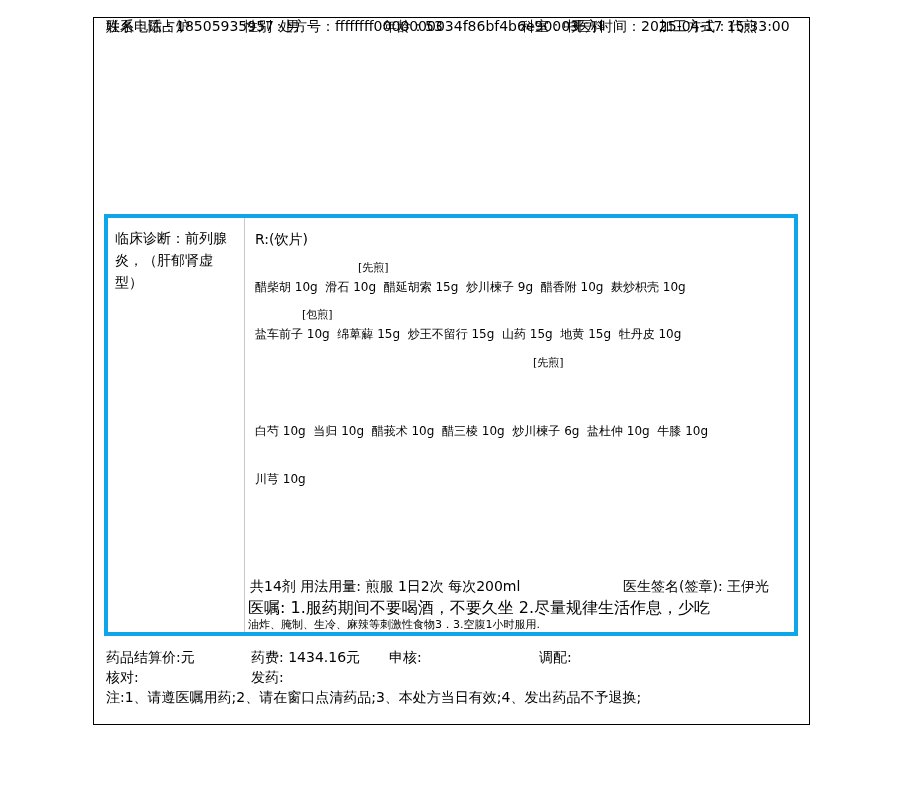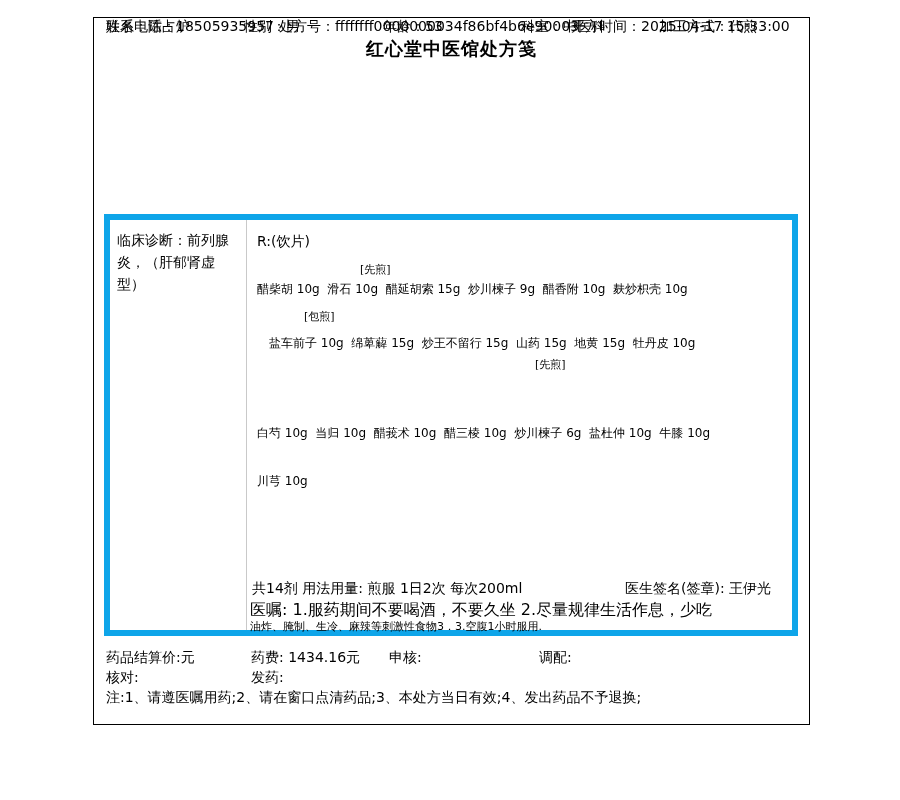--- a/index.html
+++ b/index.html
@@ -28,21 +28,21 @@
   .r2 { top: 131px; }
   .r1 .i1 { left: 12px; }  .r1 .i2 { left: 150px; }  .r1 .i3 { left: 289px; }
   .r1 .i4 { left: 427px; } .r1 .i5 { left: 565px; }
   .r2 .i1 { left: 12px; }  .r2 .i2 { left: 185px; }  .r2 .i3 { left: 477px; }
   .info-item { position: absolute; white-space: pre; }
   .info-row { position: absolute; left: 0; top: 0; width: 100%; font-size: 14px; }
   
   .rxbox {
     position: absolute; left: 10px; top: 196px;
     width: 694px; height: 422px;
-    border: 6px solid #0ea5e9;
+    border: 4px solid #0ea5e9;
     background: #fff;
     text-decoration: underline;
   }
   .diag {
     position: absolute; left: 0; top: 0; width: 137px; height: 100%;
     border-right: 1px solid #c9c9c9;
   }
   .diag-text {
     position: absolute; left: 7px; top: 9px; width: 124px;
     font-size: 14px; line-height: 22px;
@@ -62,21 +62,20 @@
   .f1 .i1 { left: 12px; }  .f1 .i2 { left: 157px; } .f1 .i3 { left: 295px; } .f1 .i4 { left: 445px; }
   .f2 .i1 { left: 12px; }  .f2 .i2 { left: 157px; }
   .f3 .i1 { left: 12px; }
 </style>
 </head>
 <body>
 
 <div class="page">
   <div class="doc">
 
-    <div class="title">红心堂中医馆处方笺</div>
 
     <div class="info-row r1">
       <span class="info-item i1"><span>姓名：</span><span>陈占炉</span></span>
       <span class="info-item i2"><span>性别：</span><span>男</span></span>
       <span class="info-item i3"><span>年龄：</span><span>53</span></span>
       <span class="info-item i4"><span>科室：</span><span>中医科</span></span>
       <span class="info-item i5"><span>加工方式：</span><span>代煎</span></span>
     </div>
 
     <div class="info-row r2">
@@ -90,21 +89,21 @@
       <div class="diag">
         <div class="diag-text"><span>临床诊断：</span><span>前列腺炎，（肝郁肾虚型）</span></div>
       </div>
 
       <div class="rx-header">R:(饮片)</div>
 
       <div class="rx-tag" style="left:250px; top:42px;">[先煎]</div>
       <div class="rx-line" style="top:61px;">醋柴胡 10g  滑石 10g  醋延胡索 15g  炒川楝子 9g  醋香附 10g  麸炒枳壳 10g</div>
 
       <div class="rx-tag" style="left:194px; top:89px;">[包煎]</div>
-      <div class="rx-line" style="top:115px;margin-left:12px;">盐车前子 10g  绵萆薢 15g  炒王不留行 15g  山药 15g  地黄 15g  牡丹皮 10g</div>
+      <div class="rx-line" style="top:108px;">盐车前子 10g  绵萆薢 15g  炒王不留行 15g  山药 15g  地黄 15g  牡丹皮 10g</div>
 
       <div class="rx-tag" style="left:425px; top:137px;">[先煎]</div>
 
       <div class="rx-line" style="top:205px;">白芍 10g  当归 10g  醋莪术 10g  醋三棱 10g  炒川楝子 6g  盐杜仲 10g  牛膝 10g</div>
 
       <div class="rx-line" style="top:253px;">川芎 10g</div>
 
       <div class="usage">共14剂 用法用量: 煎服 1日2次 每次200ml</div>
       <div class="doctor"><span>医生签名(签章): </span><span>王伊光</span></div>
       <div class="advice1">医嘱: 1.服药期间不要喝酒，不要久坐 2.尽量规律生活作息，少吃</div>

